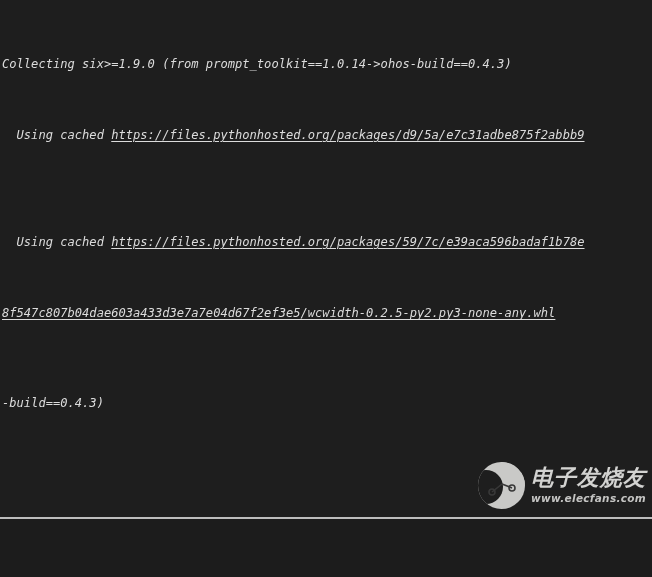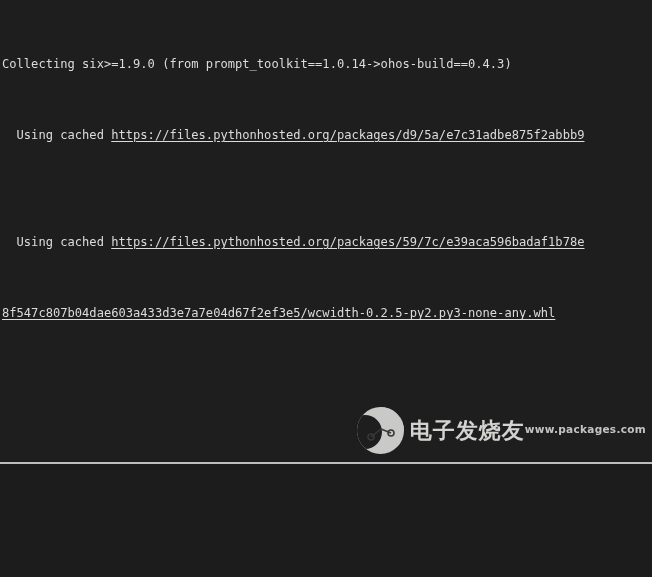--- a/index.html
+++ b/index.html
@@ -3,29 +3,30 @@
 <meta charset="utf-8">
 <style>
   html, body {
     margin: 0;
     padding: 0;
     background: #1c1c1c;
   }
   #terminal {
     position: relative;
     width: 652px;
-    height: 464px;
+    height: 519px;
     background: #1e1e1e;
     overflow: hidden;
     font-family: "DejaVu Sans Mono", "Liberation Mono", monospace;
     font-size: 12.1px;
     line-height: 17.85px;
     color: #dcdcdc;
     box-sizing: border-box;
     border-bottom: 2px solid #bdbdbd;
+    font-style: italic;
   }
   #screen {
     padding: 2px 0 0 2px;
     white-space: pre;
   }
   .ln { display: block; height: 17.85px; }
   .u  { text-decoration: underline; text-underline-offset: 2px; }
 
   
   #watermark {
@@ -56,21 +57,21 @@
     transform: rotate(20deg);
   }
   #wm-logo .cut {
     position: absolute;
     width: 34px; height: 34px;
     left: -9px; top: 8px;
     background: #1e1e1e;
     border-radius: 50%;
   }
   #wm-logo svg { position: absolute; left: 0; top: 0; }
-  #wm-text { display: flex; line-height: 1; text-align: right; }
+  #wm-text { display: flex; flex-direction: column; line-height: 1; text-align: right; }
   #wm-cn {
     font-family: "DejaVu Sans", "Liberation Sans", sans-serif;
     font-size: 22px;
     font-weight: bold;
     color: #e3e3e1;
     letter-spacing: 1px;
   }
   #wm-url {
     font-family: "DejaVu Sans", "Liberation Sans", sans-serif;
     font-size: 10.5px;
@@ -90,20 +91,21 @@
 
     <span class="ln"><span>  Using cached </span><span class="u">https://files.pythonhosted.org/packages/d9/5a/e7c31adbe875f2abbb9</span></span>
 
 
 
     <span class="ln"><span>  Using cached </span><span class="u">https://files.pythonhosted.org/packages/59/7c/e39aca596badaf1b78e</span></span>
 
     <span class="ln"><span class="u">8f547c807b04dae603a433d3e7a7e04d67f2ef3e5/wcwidth-0.2.5-py2.py3-none-any.whl</span></span>
 
 
+    <span class="ln"><span>-build==0.4.3)</span></span>
 
     
 
     
 
     
 
     
 
     
@@ -164,16 +166,16 @@
       <div class="cut"></div>
       <svg width="47" height="47" viewBox="0 0 47 47" aria-hidden="true">
         <line x1="14" y1="30" x2="24" y2="22" stroke="#3b3b3b" stroke-width="1.6"></line>
         <line x1="24" y1="22" x2="34" y2="26" stroke="#3b3b3b" stroke-width="1.6"></line>
         <circle cx="14" cy="30" r="3" fill="none" stroke="#3b3b3b" stroke-width="1.6"></circle>
         <circle cx="34" cy="26" r="3" fill="none" stroke="#3b3b3b" stroke-width="1.6"></circle>
       </svg>
     </div>
     <div id="wm-text">
       <span id="wm-cn">电子发烧友</span>
-      <span id="wm-url">www.packages.com</span>
+      <span id="wm-url">www.elecfans.com</span>
     </div>
   </div>
 </div>
 
 </body></html>

